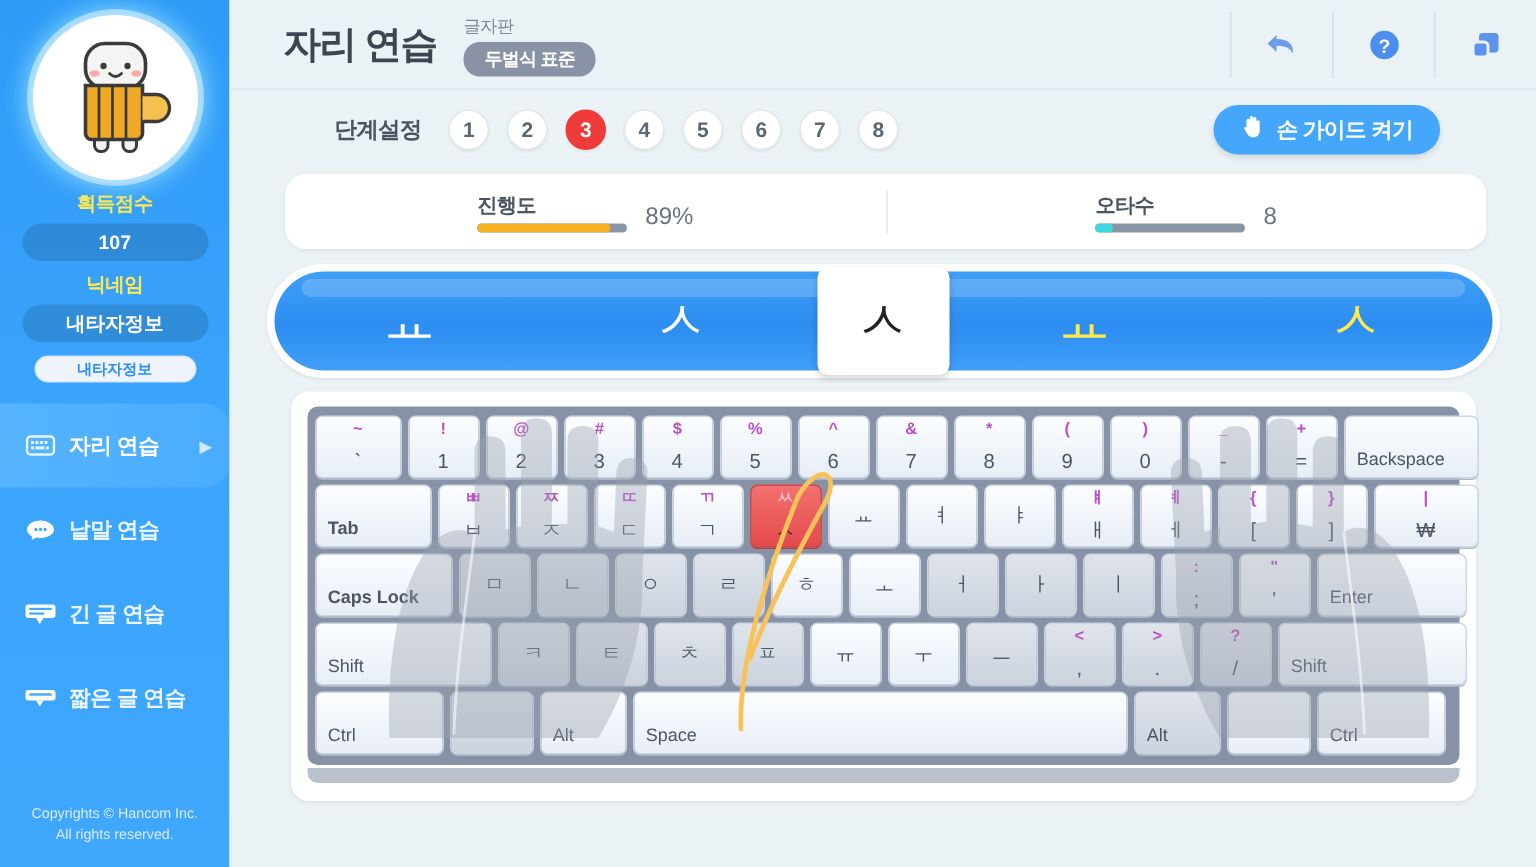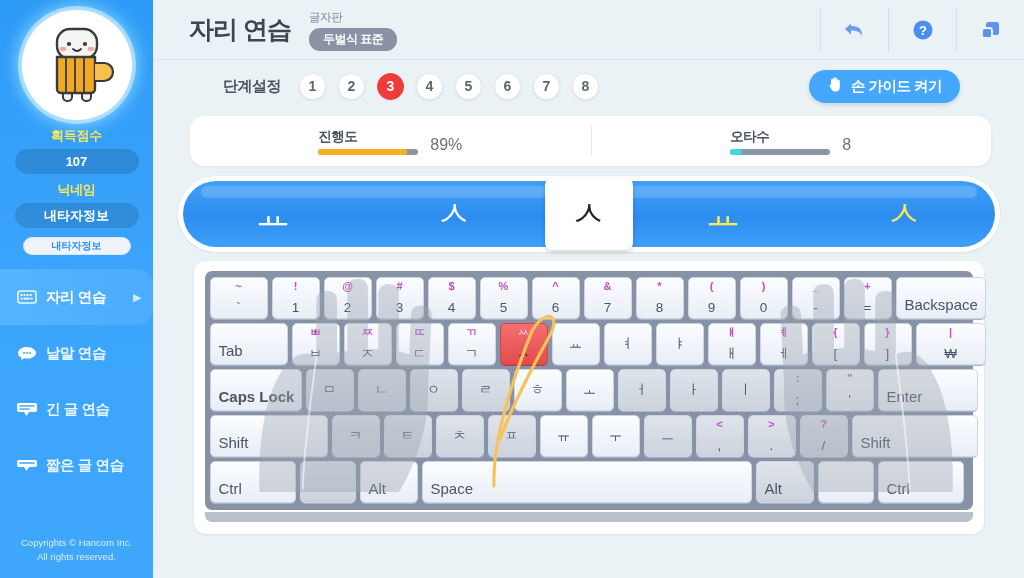--- a/index.html
+++ b/index.html
@@ -161,21 +161,21 @@
     position: absolute; top: 3px; left: 0; right: 0; text-align: center;
     font-size: 11px; color: #bb4fc7; font-weight: bold; line-height: 1;
   }
   .key .lo {
     position: absolute; bottom: 4px; left: 0; right: 0; text-align: center;
     font-size: 13.5px; color: #4c5564; line-height: 1;
   }
   .key.red .up { color: #f5b8c8; }
   .key.red .lo { color: #3a2224; }
   .key .mod {
-    position: absolute; bottom: 5px; left: 8px; font-size: 15px; color: #4c5564;
+    position: absolute; bottom: 5px; left: 8px; font-size: 12px; color: #4c5564;
   }
   .key .mid {
     position: absolute; top: 50%; left: 0; right: 0; transform: translateY(-50%);
     text-align: center; font-size: 13.5px; color: #4c5564;
   }
   .kb-base { height: 10px; background: #b9c1cc; border-radius: 0 0 7px 7px; margin-top: 2px; }
 
   
   .hands { position: absolute; inset: 0; pointer-events: none; }
   .guide-line { position: absolute; inset: 0; pointer-events: none; }
@@ -422,21 +422,21 @@
             </div>
             <div class="key" style="flex: 0 0 48px;">
               <span class="up">+</span>
               <span class="lo">=</span>
             </div>
             <div class="key" style="flex: 0 0 90px;">
               <span class="mod">Backspace</span>
             </div>
           </div>
           <div class="krow">
-            <div class="key" style="flex: 0 0 78px;">
+            <div class="key" style="flex: 0 0 78px; font-weight: bold;">
               <span class="mod">Tab</span>
             </div>
             <div class="key" style="flex: 0 0 48px;">
               <span class="up">ㅃ</span>
               <span class="lo">ㅂ</span>
             </div>
             <div class="key" style="flex: 0 0 48px;">
               <span class="up">ㅉ</span>
               <span class="lo">ㅈ</span>
             </div>

